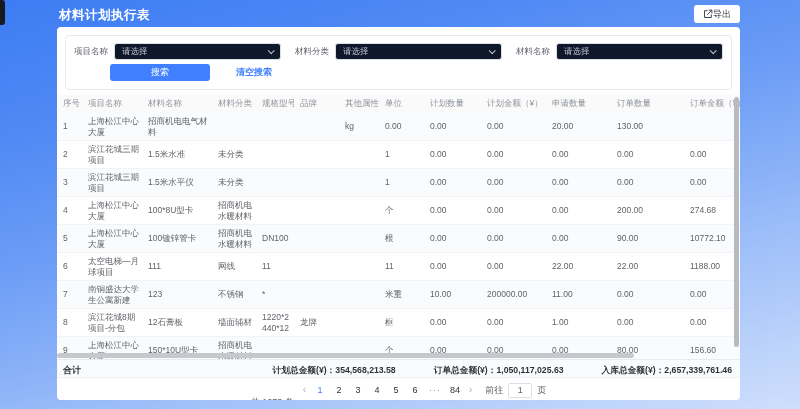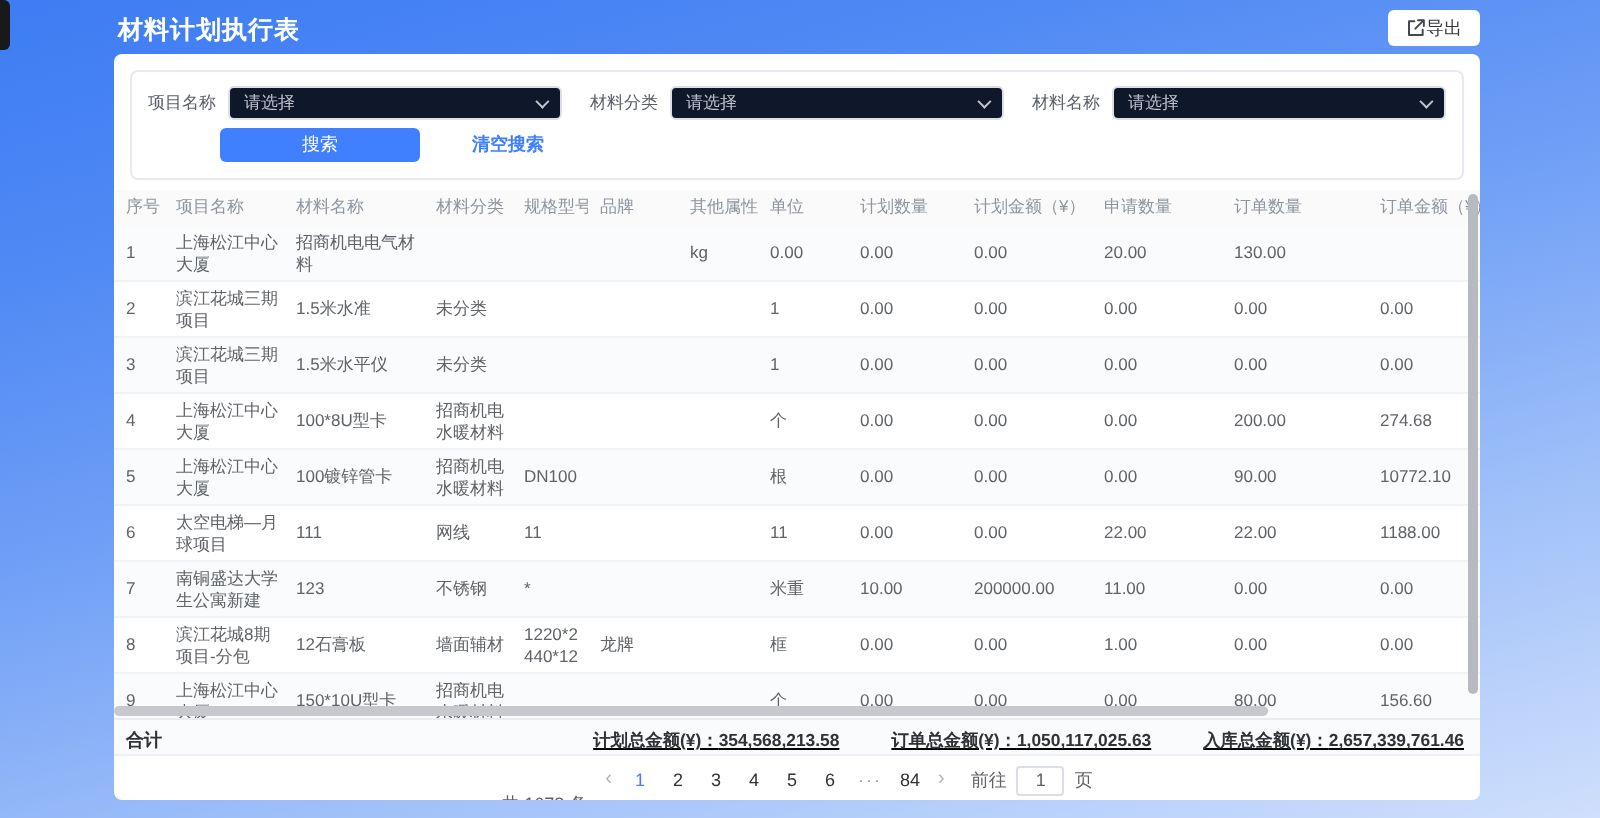--- a/index.html
+++ b/index.html
@@ -37,21 +37,21 @@
   .tbody .trow:nth-child(odd){background:#fafbfc;}
   .cell{font-size:8.5px;color:#5f6368;display:flex;align-items:center;padding:2px 2px 2px 6px;
     line-height:10.5px;word-break:break-all;overflow:hidden;}
   
   .vscroll{position:absolute;right:1px;top:70px;width:5px;height:250px;background:#b7bac1;border-radius:3px;}
   .hscroll{position:absolute;left:0px;top:326px;width:577px;height:5px;background:#c6c8cd;border-radius:3px;}
   
   .summary{position:absolute;left:0;top:332px;width:100%;height:19px;background:#fafbfc;
     border-top:1px solid #e9ebef;border-bottom:1px solid #eef0f3;display:flex;align-items:flex-end;padding:0 8px 0 6px;}
   .sum-label{font-size:9px;color:#2f3237;font-weight:600;}
-  .totals{margin-left:auto;display:flex;gap:26px;text-decoration:underline;}
+  .totals{margin-left:auto;display:flex;gap:38px;}
   .total-item{font-size:8.7px;color:#2f3237;font-weight:600;white-space:nowrap;}
   
   .pagination{position:absolute;left:0;top:353px;width:100%;height:20px;display:flex;align-items:center;
     justify-content:center;gap:9px;font-size:9px;color:#606266;}
   .pg-total{color:#606266;margin-top:24px;}
   .pg-arrow{color:#b0b3b8;cursor:pointer;font-size:10px;line-height:1;}
   .pg-num{color:#303133;cursor:pointer;min-width:10px;text-align:center;}
   .pg-num.active{color:#4080ff;}
   .pg-ellipsis{color:#909399;letter-spacing:1px;cursor:pointer;}
   .pg-goto{display:flex;align-items:center;gap:5px;margin-left:4px;}

